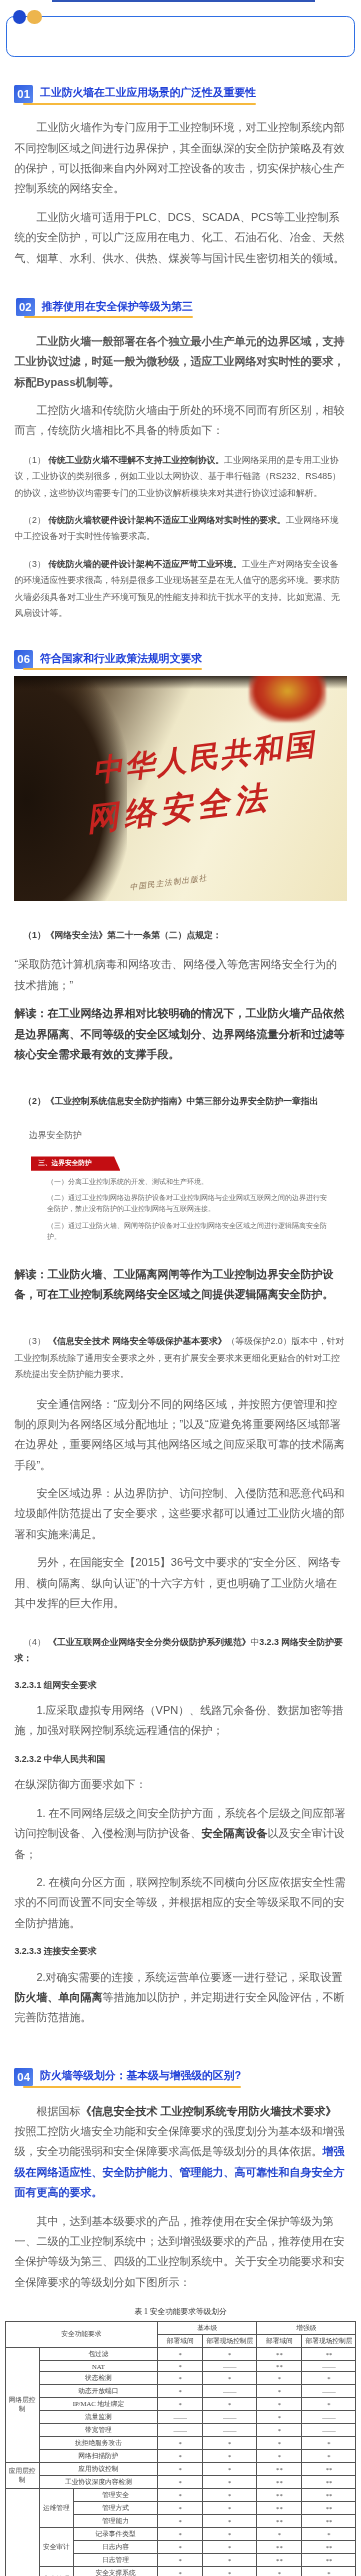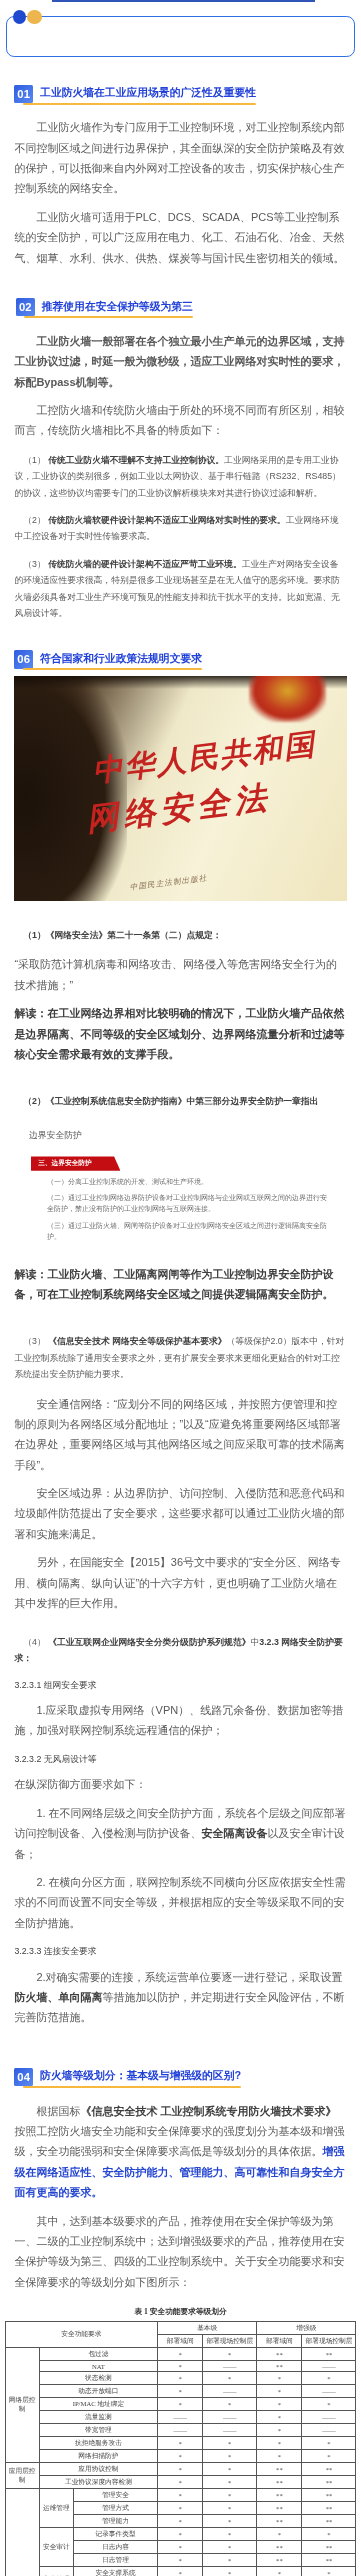--- a/index.html
+++ b/index.html
@@ -16,36 +16,36 @@
   .dark-b{color:#3f3f3f;font-weight:bold;}
   
   .sec-head{display:flex;align-items:center;margin:0 0 0 14.4px;position:relative;}
   .sec-badge{background:linear-gradient(135deg,#2e5ce0,#5b8af0);color:#fff;font-size:11.3px;font-weight:bold;width:18.5px;height:18.5px;display:flex;align-items:center;justify-content:center;border-radius:1.5px;flex:0 0 auto;}
   .sec-title{margin-left:7.2px;font-size:10.8px;font-weight:bold;color:#2141d8;position:relative;padding-bottom:1px;}
   .sec-title::after{content:"";position:absolute;left:-17.5px;right:0;bottom:-3.6px;height:2.1px;background:#f6b93d;border-radius:1px;}
   
   .body-p{margin:8.2px 14.4px;font-size:11px;line-height:1.85;text-indent:2em;}
   .no-indent{text-indent:0;}
   .item-p{margin:11.3px 14.4px;font-size:8.8px;line-height:1.85;text-indent:1em;}
-  .sub-h{margin:13.4px 14.4px 5.2px 14.4px;font-size:8.8px;font-weight:normal;color:#3f3f3f;}
+  .sub-h{margin:13.4px 14.4px 5.2px 14.4px;font-size:8.8px;font-weight:bold;color:#3f3f3f;}
   
   .law-img{position:relative;margin:7.2px 14.4px;height:225px;overflow:hidden;background:linear-gradient(115deg,#2a1a10 0%,#54402a 16%,#efe8c8 42%,#f7f2d8 62%,#efe5bd 100%);}
   .law-dark{position:absolute;left:-31px;top:-20.6px;width:144px;height:289px;background:radial-gradient(ellipse at 30% 50%,#1c120a 0%,#2b1c10 55%,rgba(43,28,16,0) 75%);}
   .law-topshadow{position:absolute;left:0;top:0;width:100%;height:13.4px;background:linear-gradient(180deg,rgba(20,12,6,.85),rgba(20,12,6,0));}
   .law-emblem{position:absolute;right:20.6px;top:-15.5px;width:77px;height:62px;background:radial-gradient(ellipse at center,#d8a428 0%,#c23a1e 45%,#b92a18 60%,rgba(185,42,24,0) 78%);filter:blur(1px);}
   .law-text{position:absolute;left:77px;top:62px;transform:rotate(-7deg) skewX(-14deg);color:#c5231f;font-family:"Liberation Serif","DejaVu Serif",serif;font-weight:bold;}
   .law-line1{font-size:30px;letter-spacing:2.1px;white-space:nowrap;}
   .law-line2{font-size:32px;letter-spacing:5.2px;margin-top:5.2px;}
   .law-pub{position:absolute;left:116px;top:202px;transform:rotate(-7deg) skewX(-14deg);color:#8a6f52;font-size:7.7px;letter-spacing:1px;font-family:"Liberation Serif","DejaVu Serif",serif;}
   
   .doc-sub{margin:20.6px 14.4px 5.2px 29px;font-size:8.8px;color:#595959;}
   .red-banner{margin:14.4px 14.4px 3.1px 31px;width:77px;background:#c30d12;color:#fff;font-size:6.7px;font-weight:bold;padding:2.6px 5.2px 2.6px 7.2px;clip-path:polygon(0 0,93% 0,100% 100%,0 100%);}
   .doc-item{margin:5.2px 31px 5.2px 47px;font-size:7px;line-height:1.6;color:#6e6e6e;}
   
-  .tbl-title{margin:15.5px 0 3.1px 0;text-align:center;font-size:7.7px;font-weight:bold;color:#333;font-family:"Liberation Serif","DejaVu Serif",serif;}
+  .tbl-title{margin:15.5px 0 3.1px 0;text-align:center;font-size:7.7px;font-weight:normal;color:#333;font-family:"Liberation Serif","DejaVu Serif",serif;}
   table.spec{border-collapse:collapse;margin:4.1px auto;font-family:"Liberation Serif","DejaVu Serif",serif;color:#444;}
   table.spec th,table.spec td{border:0.5px solid #555;padding:1.5px 3.1px;font-size:6.7px;text-align:center;}
   table.spec th{font-weight:normal;}
   table.spec td.feat{min-width:77px;}
   table.spec td.cat{width:27px;}
   table.spec td.star{min-width:38px;}
   .tbl-note{margin:3.1px 0 0 40px;font-size:6.4px;color:#444;font-family:"Liberation Serif","DejaVu Serif",serif;}
 </style>
 </head>
 <body>
@@ -99,21 +99,21 @@
 <p class="doc-item">（二）通过工业控制网络边界防护设备对工业控制网络与企业网或互联网之间的边界进行安全防护，禁止没有防护的工业控制网络与互联网连接。</p>
 <p class="doc-item">（三）通过工业防火墙、网闸等防护设备对工业控制网络安全区域之间进行逻辑隔离安全防护。</p>
 <p class="body-p no-indent dark-b" style="margin-top:21.6px;">解读：工业防火墙、工业隔离网闸等作为工业控制边界安全防护设备，可在工业控制系统网络安全区域之间提供逻辑隔离安全防护。</p>
 <p class="item-p" style="margin-top:29px;"><span>（3）</span> <span class="dark-b">《信息安全技术 网络安全等级保护基本要求》</span><span>（等级保护2.0）版本中，针对工业控制系统除了通用安全要求之外，更有扩展安全要求来更细化更贴合的针对工控系统提出安全防护能力要求。</span></p>
 <p class="body-p">安全通信网络：“应划分不同的网络区域，并按照方便管理和控制的原则为各网络区域分配地址；”以及“应避免将重要网络区域部署在边界处，重要网络区域与其他网络区域之间应采取可靠的技术隔离手段”。</p>
 <p class="body-p">安全区域边界：从边界防护、访问控制、入侵防范和恶意代码和垃圾邮件防范提出了安全要求，这些要求都可以通过工业防火墙的部署和实施来满足。</p>
 <p class="body-p">另外，在国能安全【2015】36号文中要求的“安全分区、网络专用、横向隔离、纵向认证”的十六字方针，更也明确了工业防火墙在其中发挥的巨大作用。</p>
 <p class="item-p" style="margin-top:20.6px;"><span>（4）</span> <span class="dark-b">《工业互联网企业网络安全分类分级防护系列规范》</span><span>中</span><span class="dark-b">3.2.3 网络安全防护要求：</span></p>
 <p class="sub-h">3.2.3.1 组网安全要求</p>
 <p class="body-p">1.应采取虚拟专用网络（VPN）、线路冗余备份、数据加密等措施，加强对联网控制系统远程通信的保护；</p>
-<p class="sub-h">3.2.3.2 无风扇设计等</p>
+<p class="sub-h">3.2.3.2 中华人民共和国</p>
 <p class="body-p no-indent">在纵深防御方面要求如下：</p>
 <p class="body-p"><span>1. 在不同网络层级之间安全防护方面，系统各个层级之间应部署访问控制设备、入侵检测与防护设备、</span><span class="dark-b">安全隔离设备</span><span>以及安全审计设备；</span></p>
 <p class="body-p">2. 在横向分区方面，联网控制系统不同横向分区应依据安全性需求的不同而设置不同安全等级，并根据相应的安全等级采取不同的安全防护措施。</p>
 <p class="sub-h">3.2.3.3 连接安全要求</p>
 <p class="body-p"><span>2.对确实需要的连接，系统运营单位要逐一进行登记，采取设置</span><span class="dark-b">防火墙、单向隔离</span><span>等措施加以防护，并定期进行安全风险评估，不断完善防范措施。</span></p>
 
 <div class="sec-head" style="margin-top:40px;">
   <div class="sec-badge">04</div>
   <div class="sec-title">防火墙等级划分：基本级与增强级的区别?</div>
 </div>

